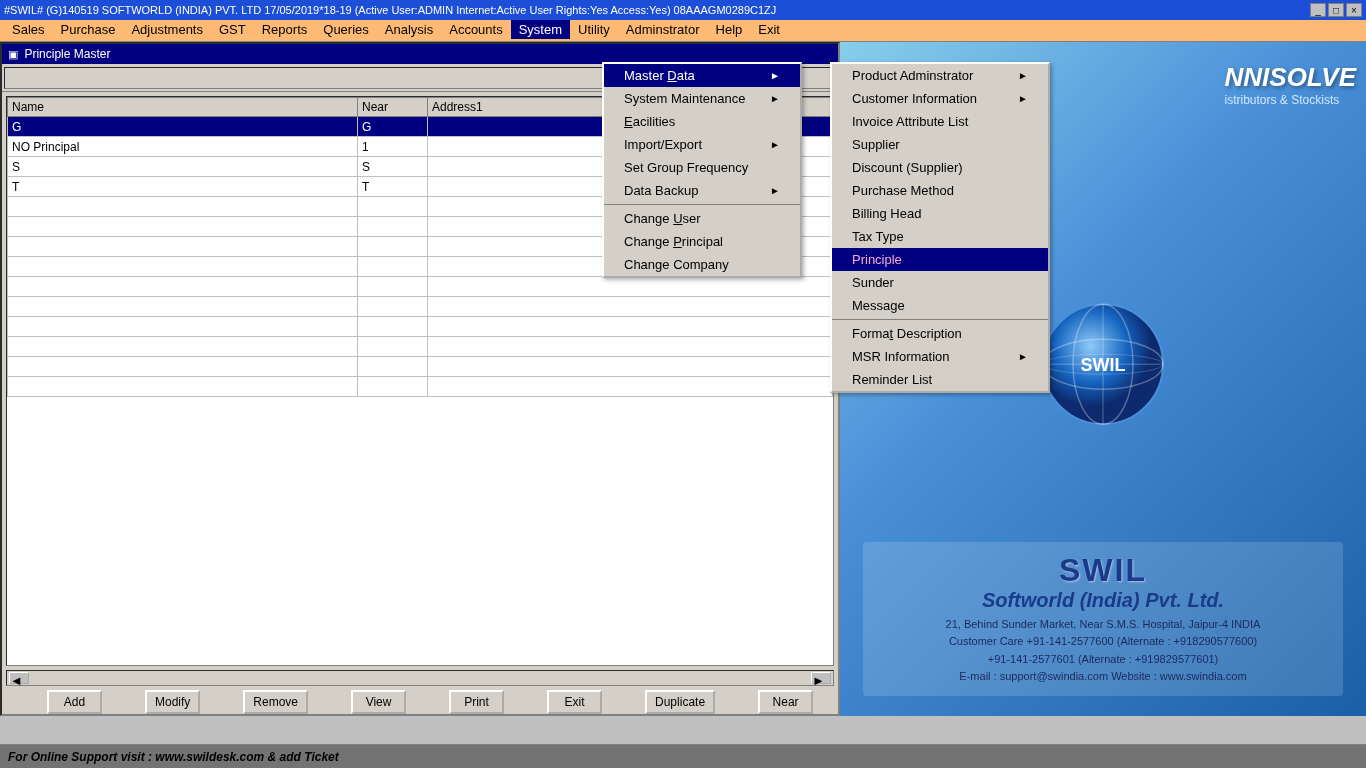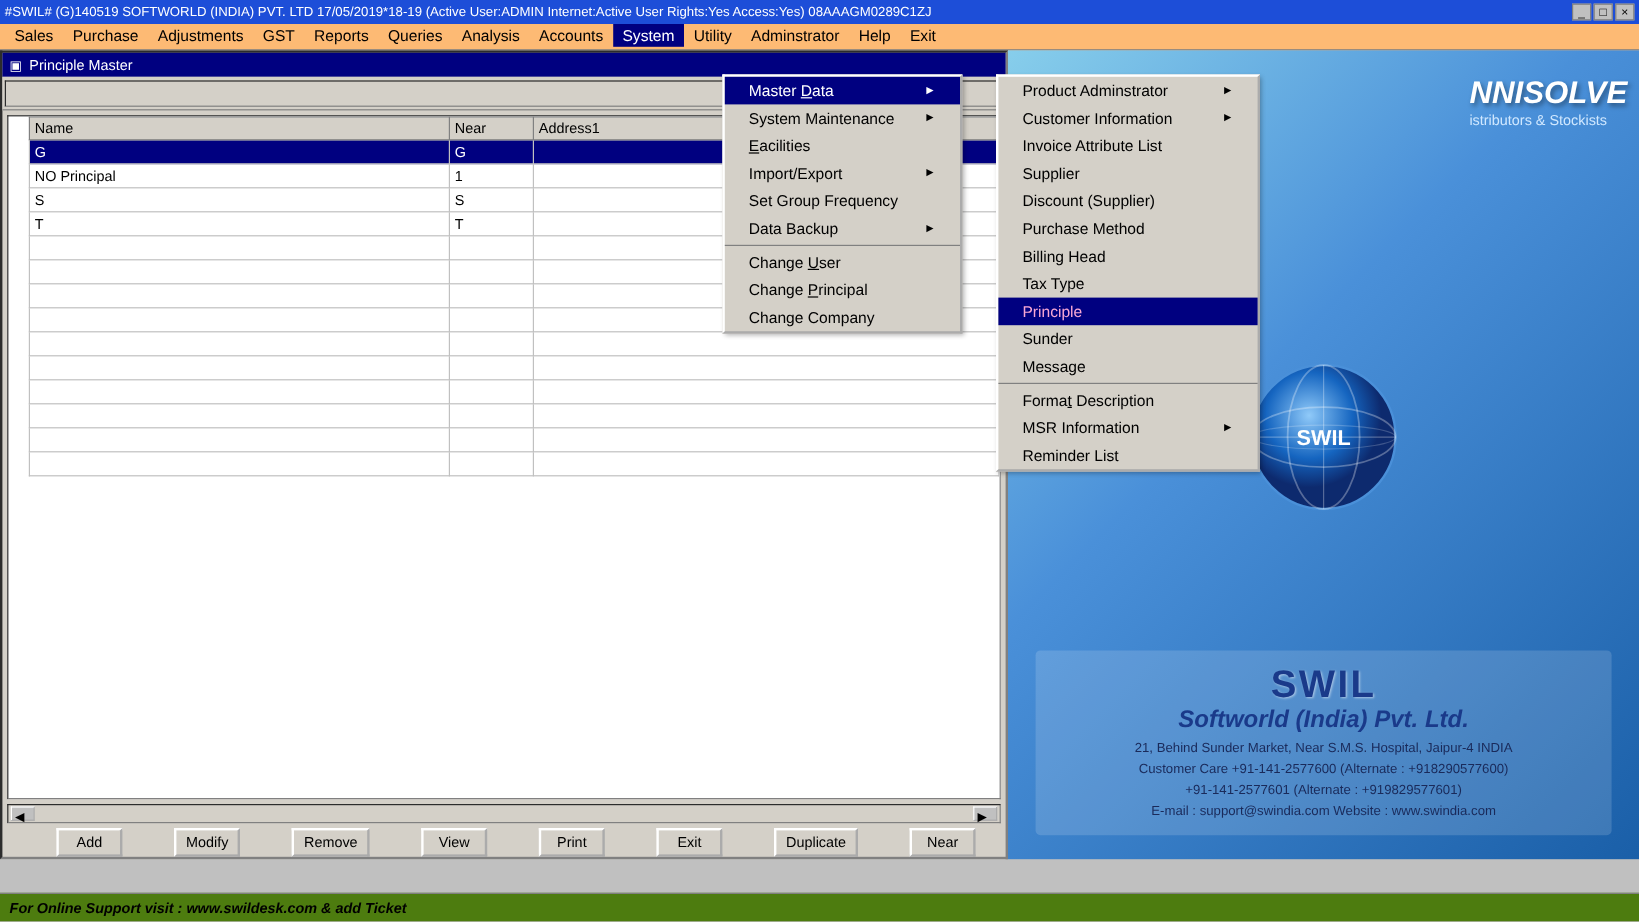--- a/index.html
+++ b/index.html
@@ -95,21 +95,20 @@
       align-items: center;
       padding: 2px;
     }
 
     #table-container {
       background: white;
       margin: 4px;
       border: 1px inset #808080;
       overflow: hidden;
       height: calc(100% - 100px);
-      padding-left: 17px;
     }
 
     table {
       width: 100%;
       border-collapse: collapse;
       font-size: 12px;
     }
     thead tr {
       background: #d4d0c8;
     }
@@ -157,21 +156,21 @@
       padding: 3px 8px;
       font-size: 12px;
       cursor: pointer;
       min-width: 55px;
       text-align: center;
       margin-left: 41px;
     }
 
     
     #status-bar {
-      background: #4d7c0f;
+      background: #737373;
       border-top: 1px solid #808080;
       height: 24px;
       display: flex;
       align-items: center;
       padding: 2px 8px;
       font-size: 12px;
       font-weight: bold;
       font-style: italic;
       position: absolute;
       bottom: 0;

